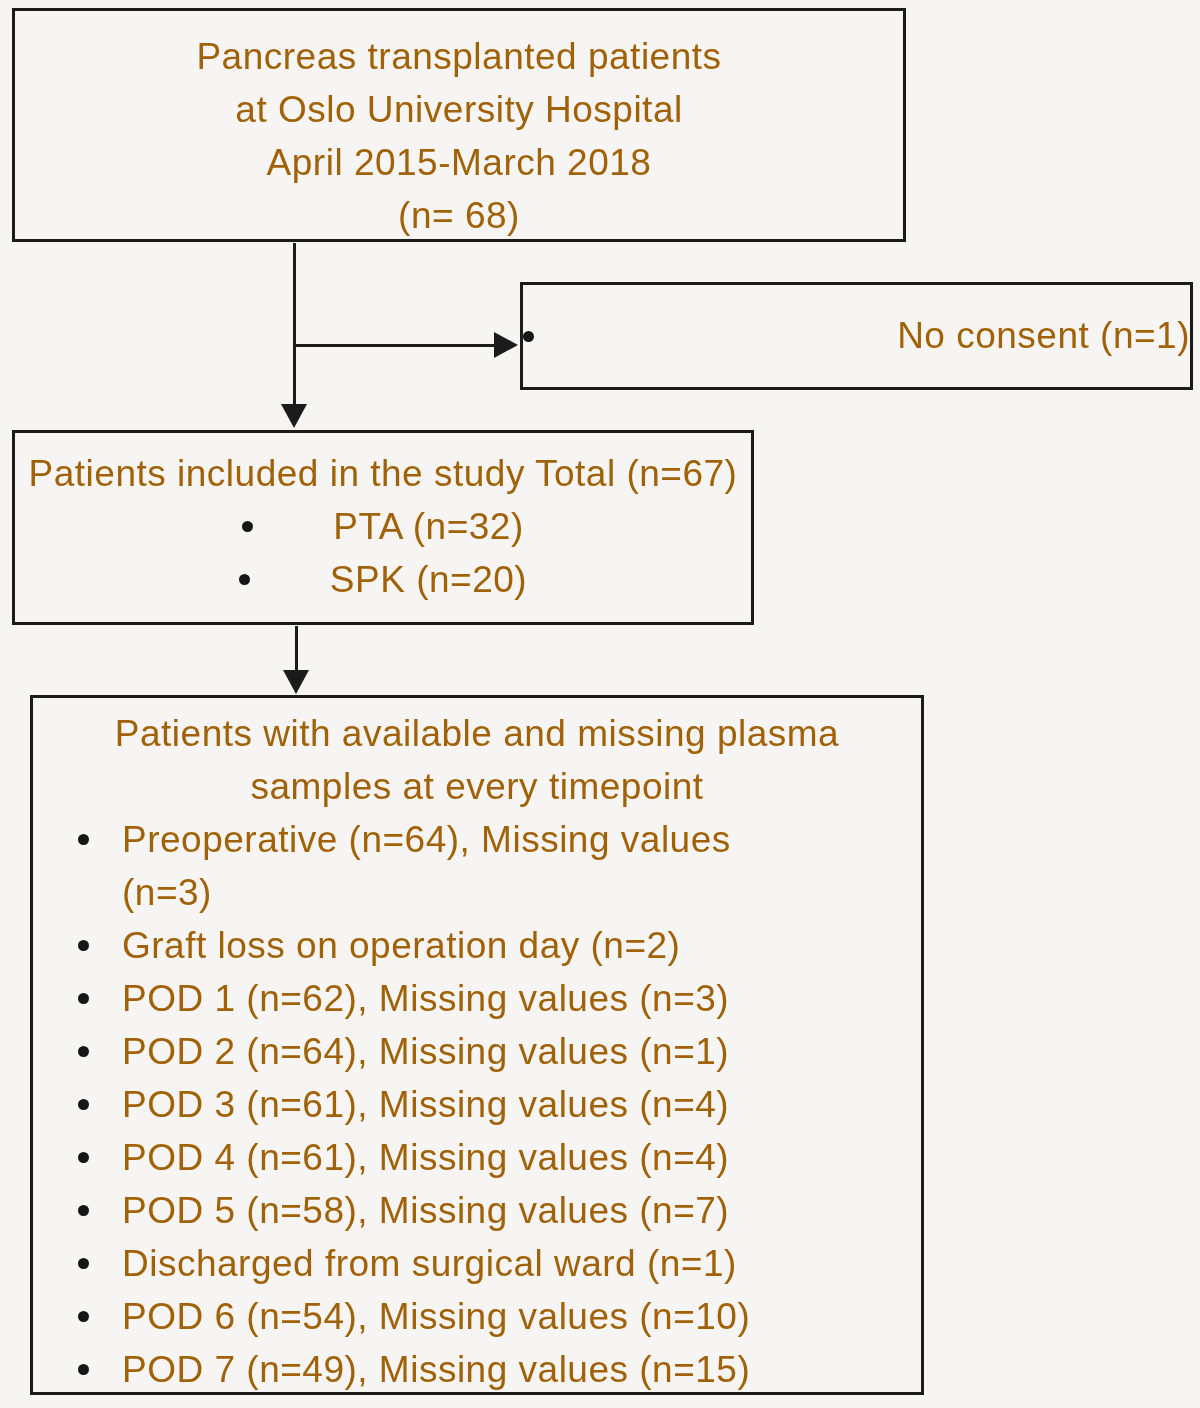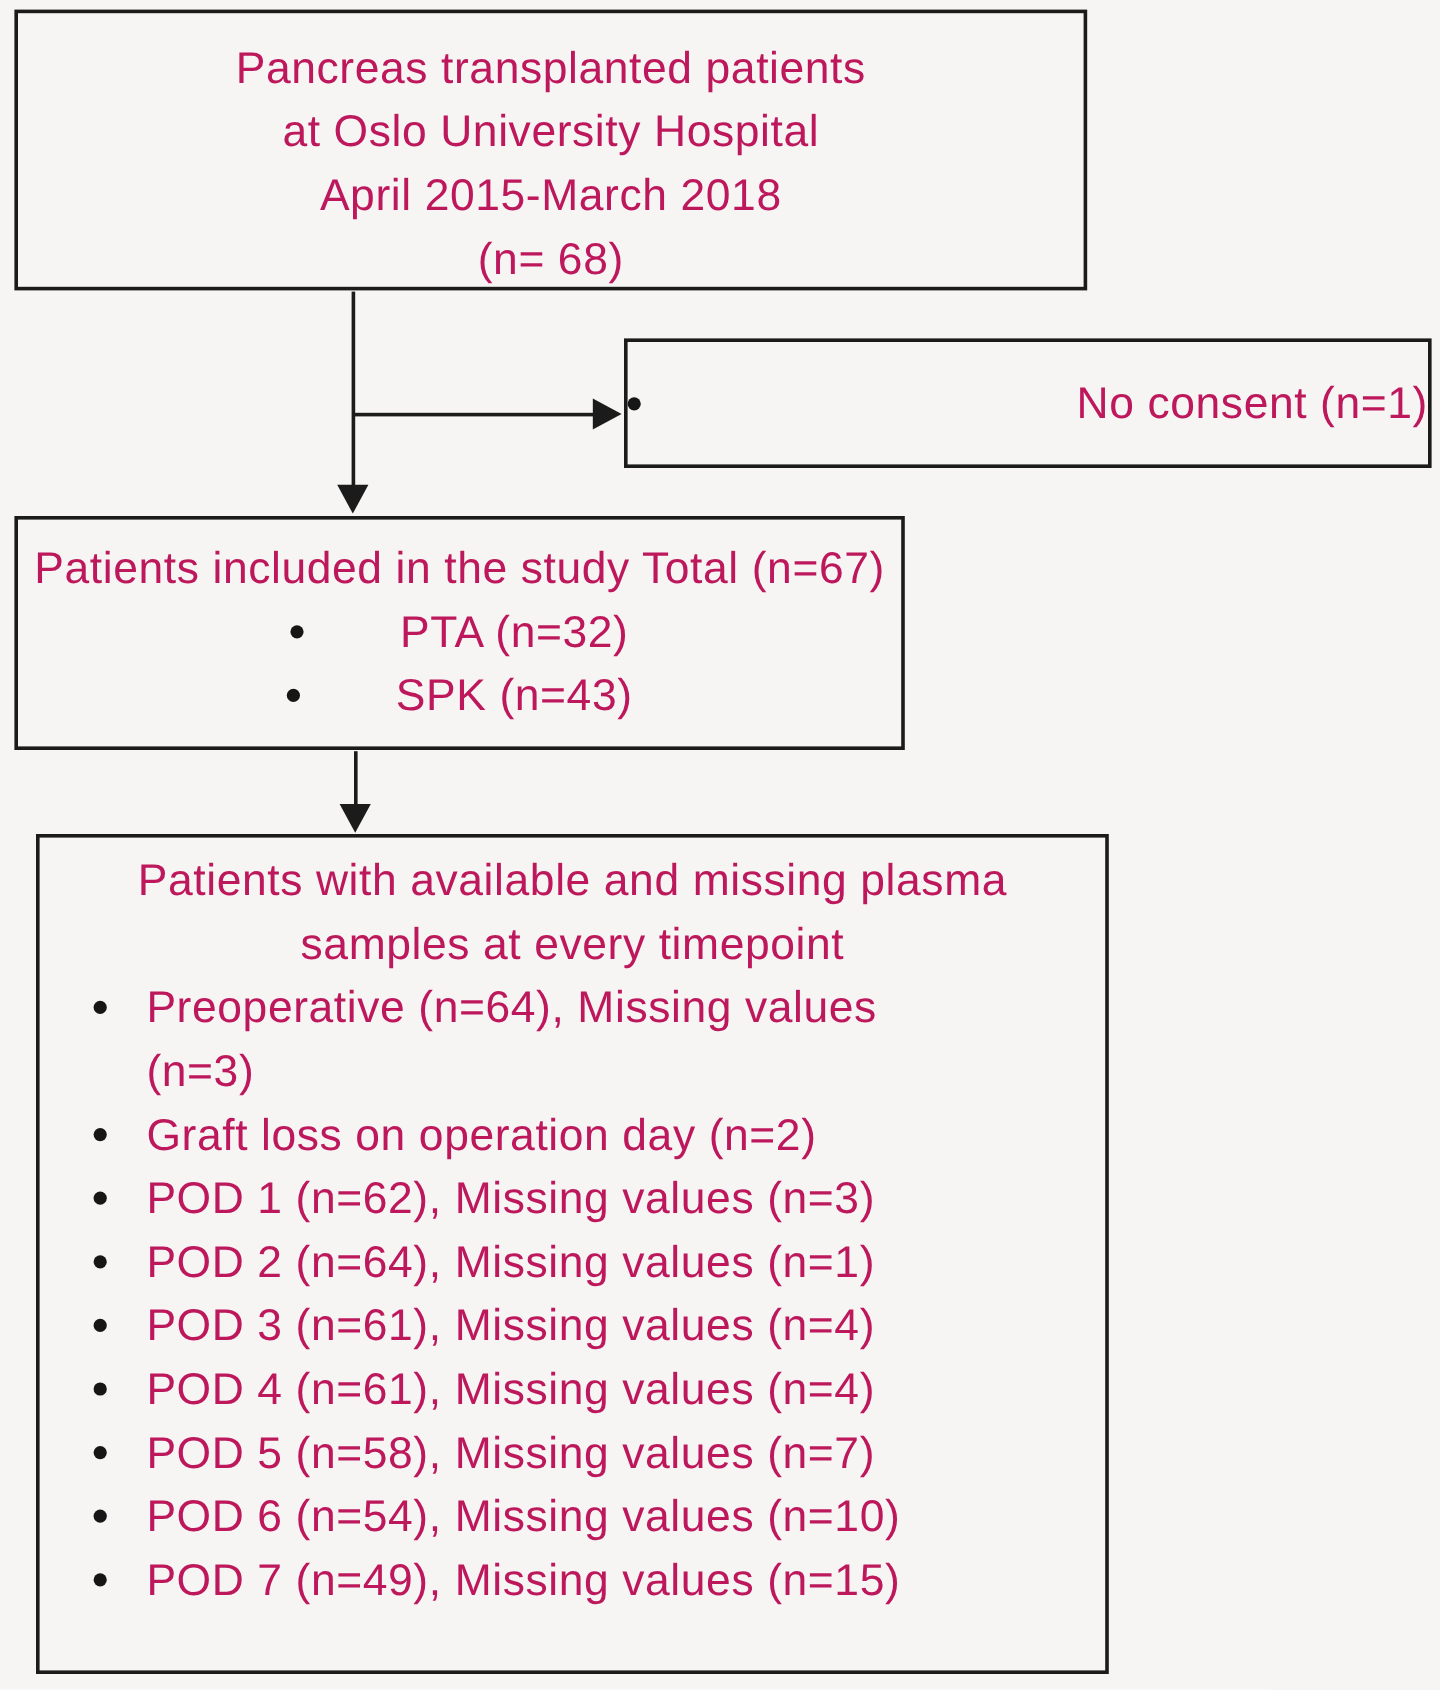--- a/index.html
+++ b/index.html
@@ -2,21 +2,21 @@
 <html><head>
 <meta charset="utf-8">
 <style>
   html, body { margin: 0; padding: 0; }
   .page {
     position: relative;
     width: 1200px;
     height: 1408px;
     background: #f6f5f3;
     font-family: "Liberation Sans", sans-serif;
-    color: #be185d;
+    color: #a16207;
     font-size: 37px;
     letter-spacing: 0.5px;
     overflow: hidden;
   }
   .box {
     position: absolute;
     border: 3px solid #1b1b1b;
     box-sizing: border-box;
     background: transparent;
   }
@@ -98,21 +98,21 @@
   </div>
 
   <div class="box box-included">
     <div>Patients included in the study Total (n=67)</div>
     <div class="crow">
       <span class="bullet"></span>
       <span>PTA (n=32)</span>
     </div>
     <div class="crow">
       <span class="bullet"></span>
-      <span>SPK (n=43)</span>
+      <span>SPK (n=20)</span>
     </div>
   </div>
 
   <div class="vline arrow2-line"></div>
   <div class="tri-down arrow2-head"></div>
 
   <div class="box box-samples">
     <div class="title-line">Patients with available and missing plasma</div>
     <div class="title-line">samples at every timepoint</div>
 
@@ -139,20 +139,24 @@
     <div class="lrow">
       <span class="bullet"></span>
       <span class="ltext">POD 4 (n=61), Missing values (n=4)</span>
     </div>
     <div class="lrow">
       <span class="bullet"></span>
       <span class="ltext">POD 5 (n=58), Missing values (n=7)</span>
     </div>
     <div class="lrow">
       <span class="bullet"></span>
+      <span class="ltext">Discharged from surgical ward (n=1)</span>
+    </div>
+    <div class="lrow">
+      <span class="bullet"></span>
       <span class="ltext">POD 6 (n=54), Missing values (n=10)</span>
     </div>
     <div class="lrow">
       <span class="bullet"></span>
       <span class="ltext">POD 7 (n=49), Missing values (n=15)</span>
     </div>
   </div>
 
 </div>
 

